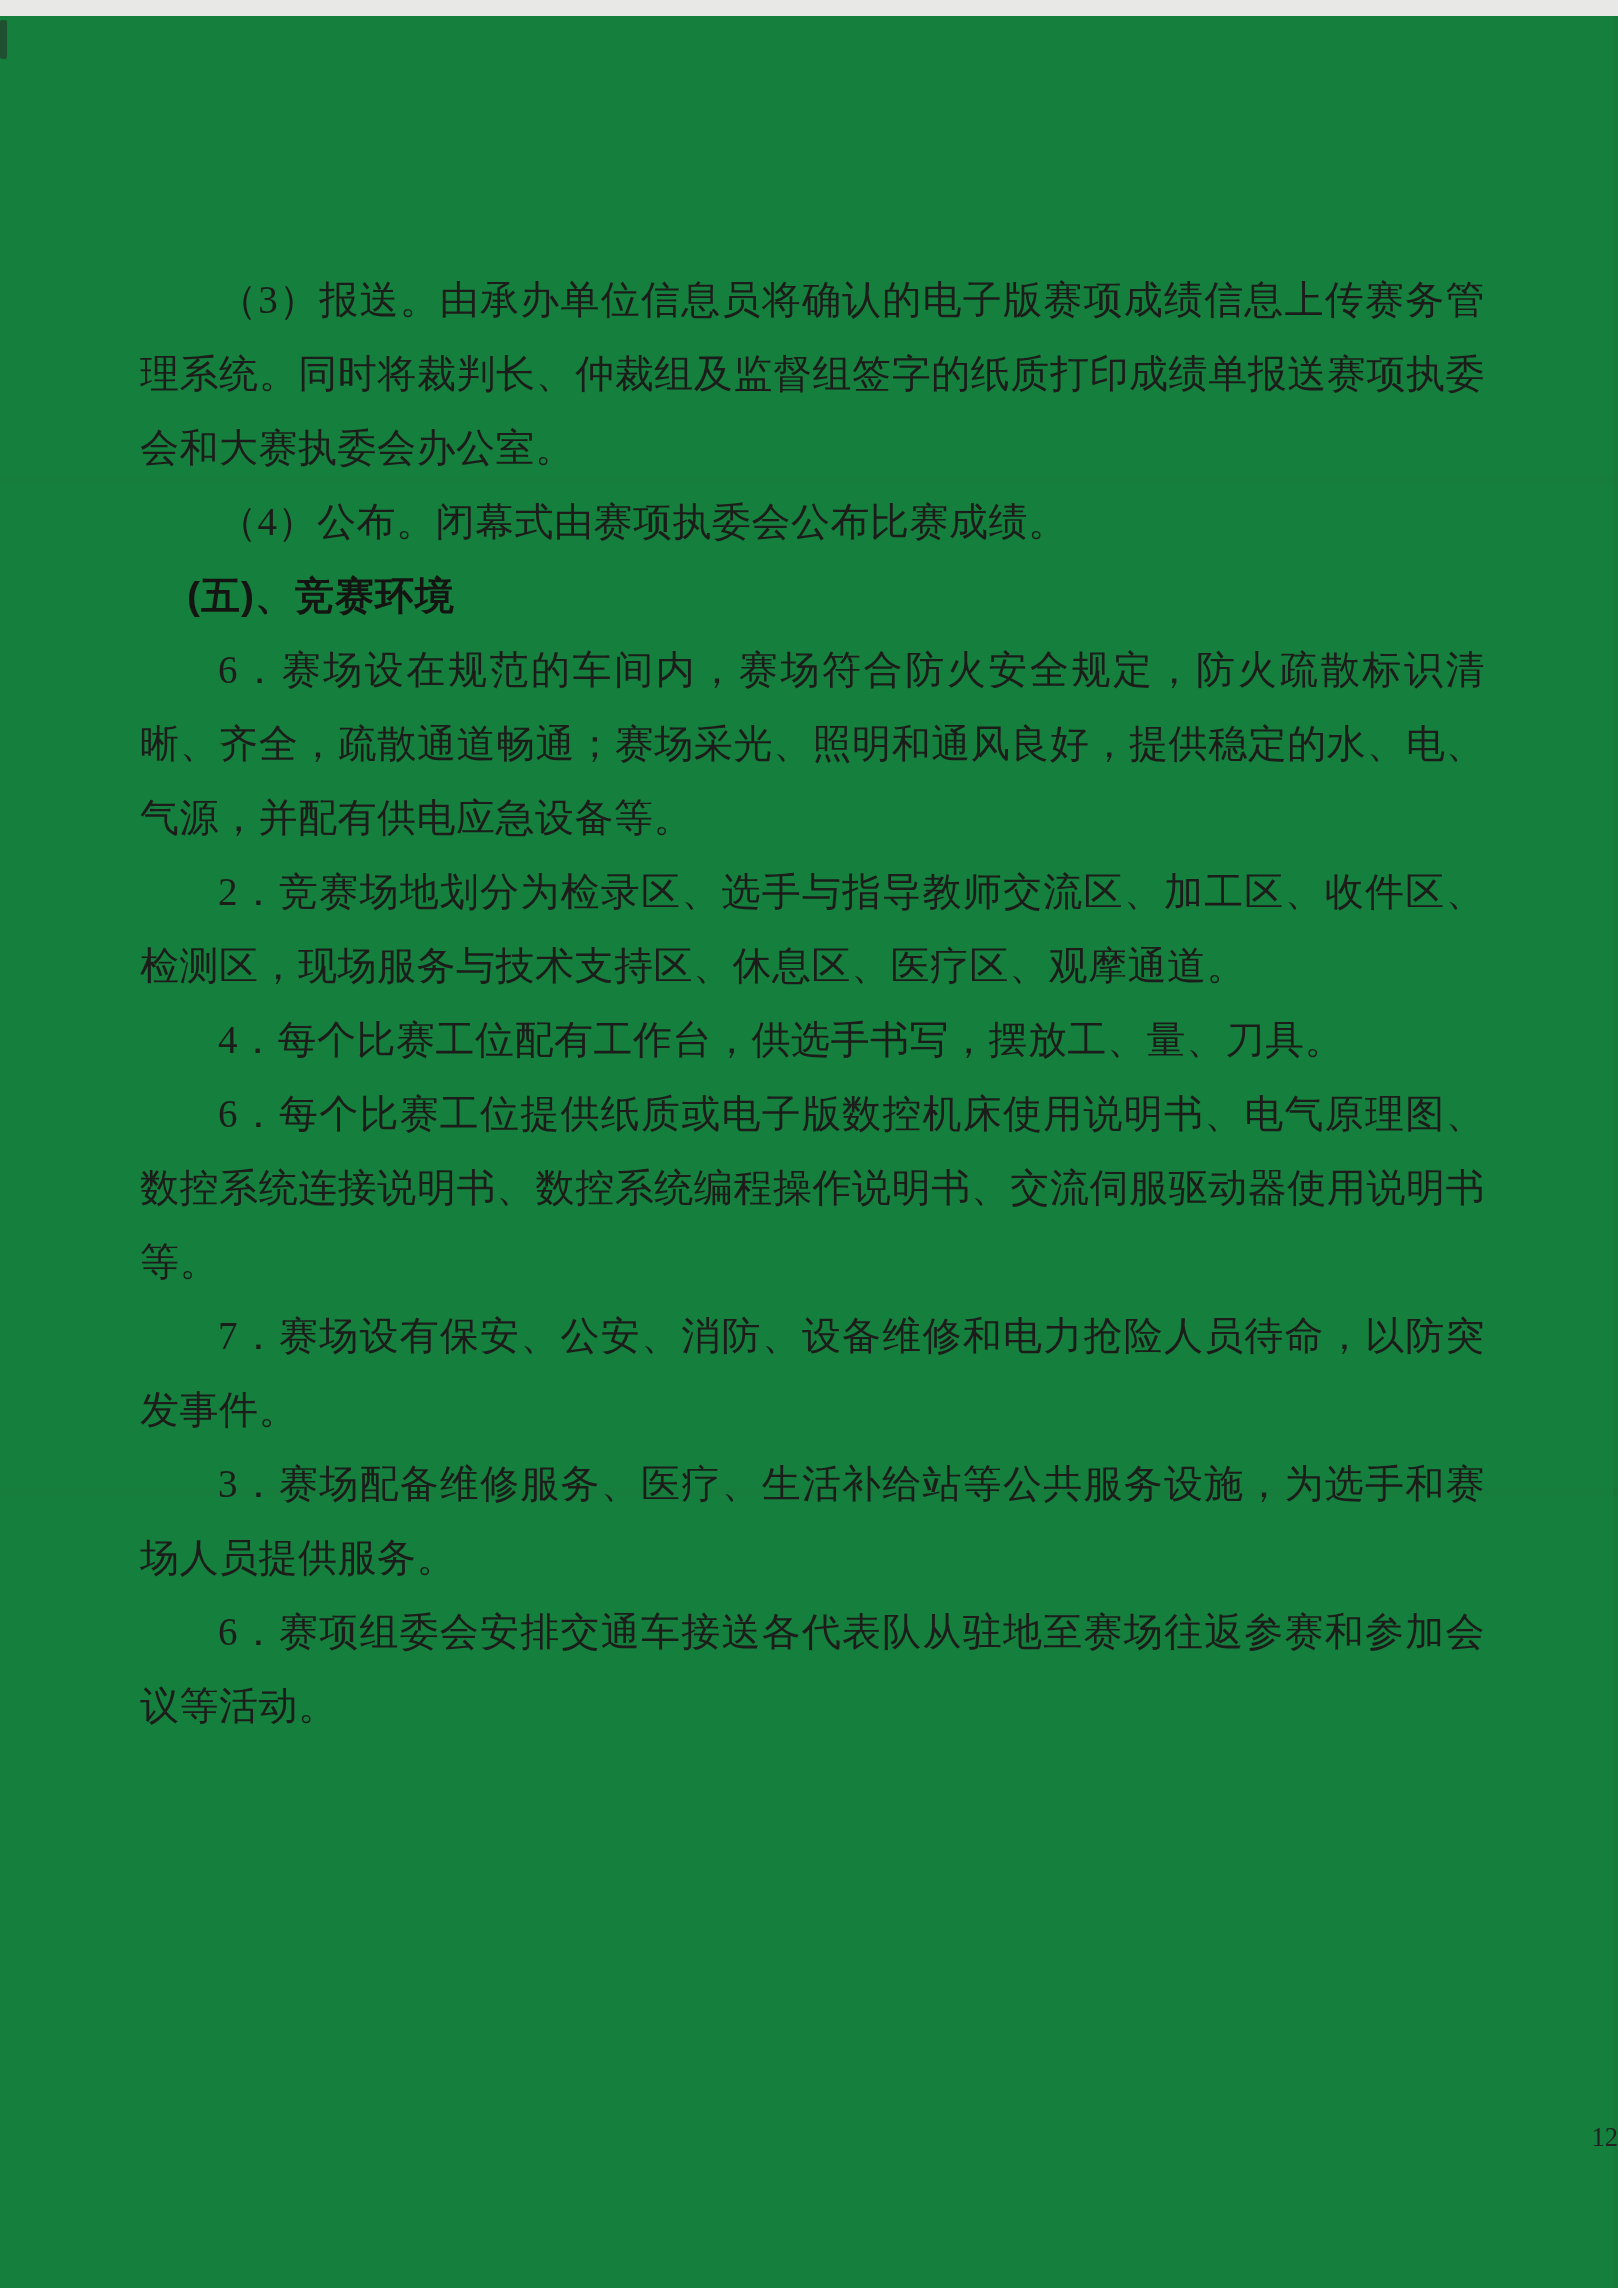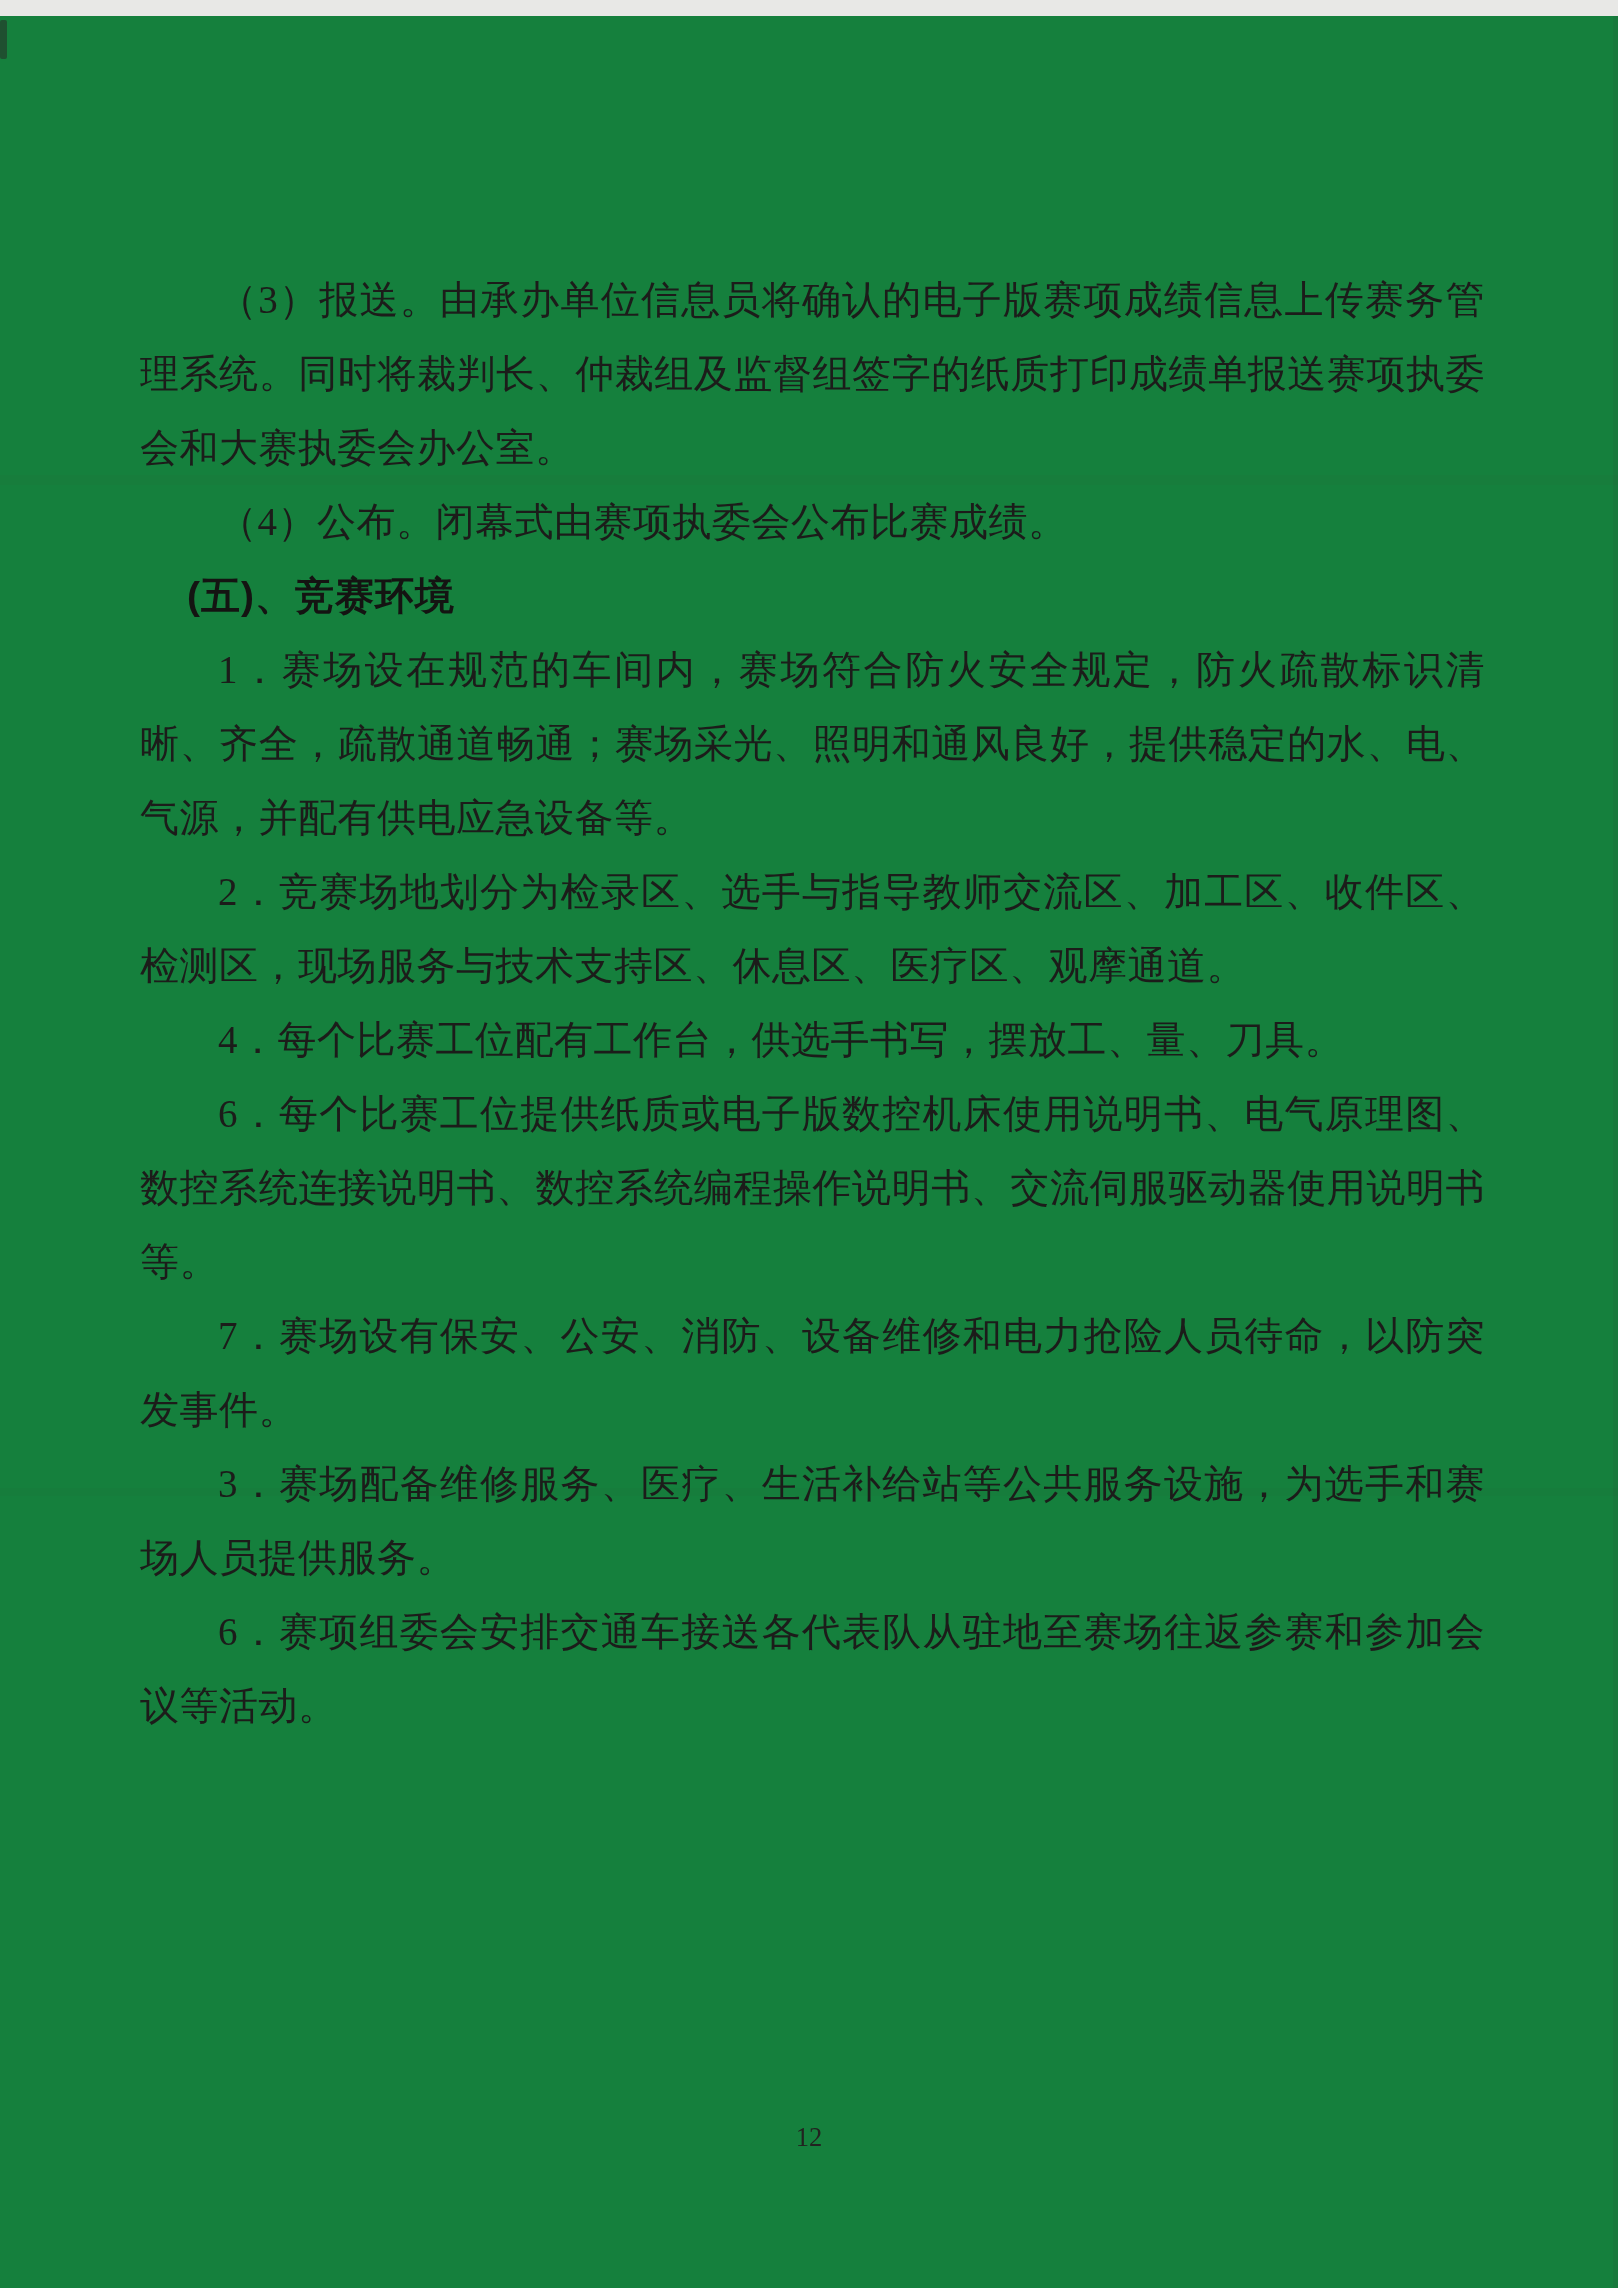--- a/index.html
+++ b/index.html
@@ -51,41 +51,41 @@
     line-height: 74px;
     text-indent: 47px;
     letter-spacing: 1px;
     color: #141412;
   }
   .page-number {
     position: absolute;
     top: 2105px;
     left: 0;
     width: 100%;
-    text-align: center;
+    text-align: right;
     font-size: 26.5px;
     line-height: 33px;
     color: #222220;
   }
 </style>
 </head>
 <body>
 
 <div class="page">
 
   <div class="scan-band band1"></div>
   <div class="scan-band band2"></div>
   <div class="edge-right"></div>
   <div class="corner-smudge"></div>
 
   <div class="content">
     <p>（3）报送。由承办单位信息员将确认的电子版赛项成绩信息上传赛务管理系统。同时将裁判长、仲裁组及监督组签字的纸质打印成绩单报送赛项执委会和大赛执委会办公室。</p>
     <p>（4）公布。闭幕式由赛项执委会公布比赛成绩。</p>
     <h2 class="heading">(五)、竞赛环境</h2>
-    <p>1．赛场设在规范的车间内，赛场符合防火安全规定，防火疏散标识清晰、齐全，疏散通道畅通；赛场采光、照明和通风良好，提供稳定的水、电、气源，并配有供电应急设备等。</p>
+    <p>6．赛场设在规范的车间内，赛场符合防火安全规定，防火疏散标识清晰、齐全，疏散通道畅通；赛场采光、照明和通风良好，提供稳定的水、电、气源，并配有供电应急设备等。</p>
     <p>2．竞赛场地划分为检录区、选手与指导教师交流区、加工区、收件区、检测区，现场服务与技术支持区、休息区、医疗区、观摩通道。</p>
     <p>4．每个比赛工位配有工作台，供选手书写，摆放工、量、刀具。</p>
     <p>6．每个比赛工位提供纸质或电子版数控机床使用说明书、电气原理图、数控系统连接说明书、数控系统编程操作说明书、交流伺服驱动器使用说明书等。</p>
     <p>7．赛场设有保安、公安、消防、设备维修和电力抢险人员待命，以防突发事件。</p>
     <p>3．赛场配备维修服务、医疗、生活补给站等公共服务设施，为选手和赛场人员提供服务。</p>
     <p>6．赛项组委会安排交通车接送各代表队从驻地至赛场往返参赛和参加会议等活动。</p>
   </div>
 
   <div class="page-number">12</div>
 

